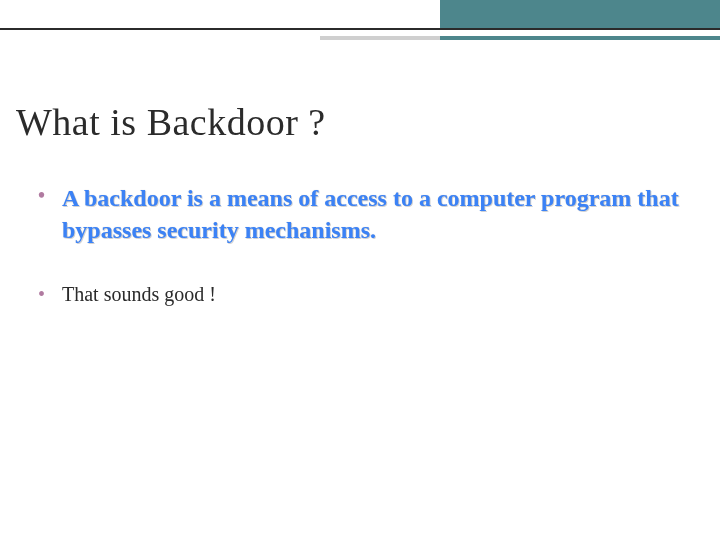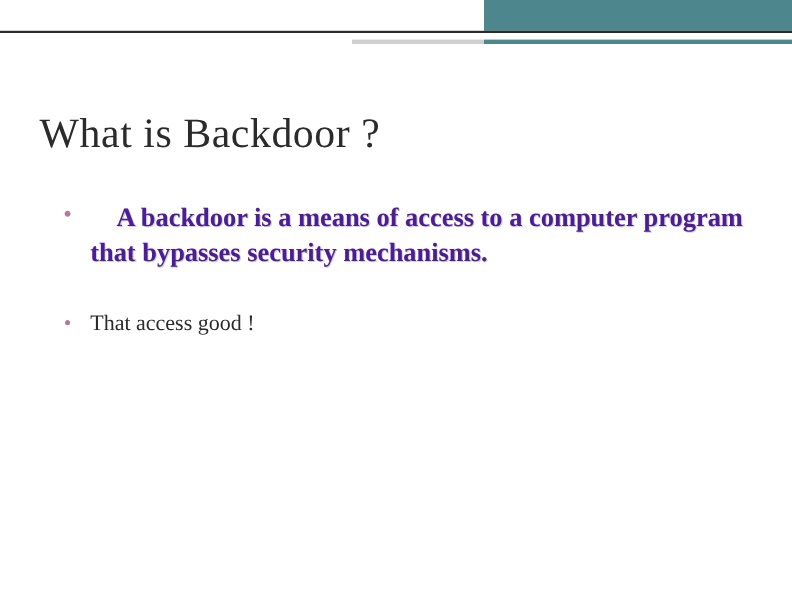--- a/index.html
+++ b/index.html
@@ -46,21 +46,21 @@
     position: absolute;
     top: 36px;
     left: 320px;
     width: 120px;
     height: 4px;
     background: #cfcfcf;
   }
   .slide {
     position: absolute;
     top: 100px;
-    left: 36px;
+    left: 16px;
     width: 664px;
   }
   .title {
     font-size: 38px;
     font-weight: 400;
     color: #2b2b2b;
     margin-bottom: 38px;
     letter-spacing: 0.5px;
   }
   .bullets {
@@ -82,40 +82,39 @@
     top: 0;
     color: #b07aa0;
     font-size: 20px;
   }
   .highlight-bullet {
     font-size: 24px !important;
     font-weight: 700;
     line-height: 1.3;
   }
   .highlight-bullet .ghost {
-    color: #4c1d95;
+    color: #3b82f6;
     text-shadow:
       0 0 1px rgba(80,80,80,0.25),
       1px 1px 0 rgba(120,120,120,0.3);
-    margin-left: 24px;
   }
 </style>
 </head>
 <body>
 
 <div class="top-border">
   <div class="teal-bar"></div>
   <div class="thin-line-1"></div>
   <div class="gray-bar"></div>
   <div class="thin-teal"></div>
 </div>
 
 <div class="slide">
   <h1 class="title">What is Backdoor ?</h1>
   <ul class="bullets">
     <li class="highlight-bullet">
       <span class="ghost">A backdoor is a means of access to a computer program that bypasses security mechanisms.</span>
     </li>
     <li>
-      <span>That access good !</span>
+      <span>That sounds good !</span>
     </li>
   </ul>
 </div>
 
 </body></html>

